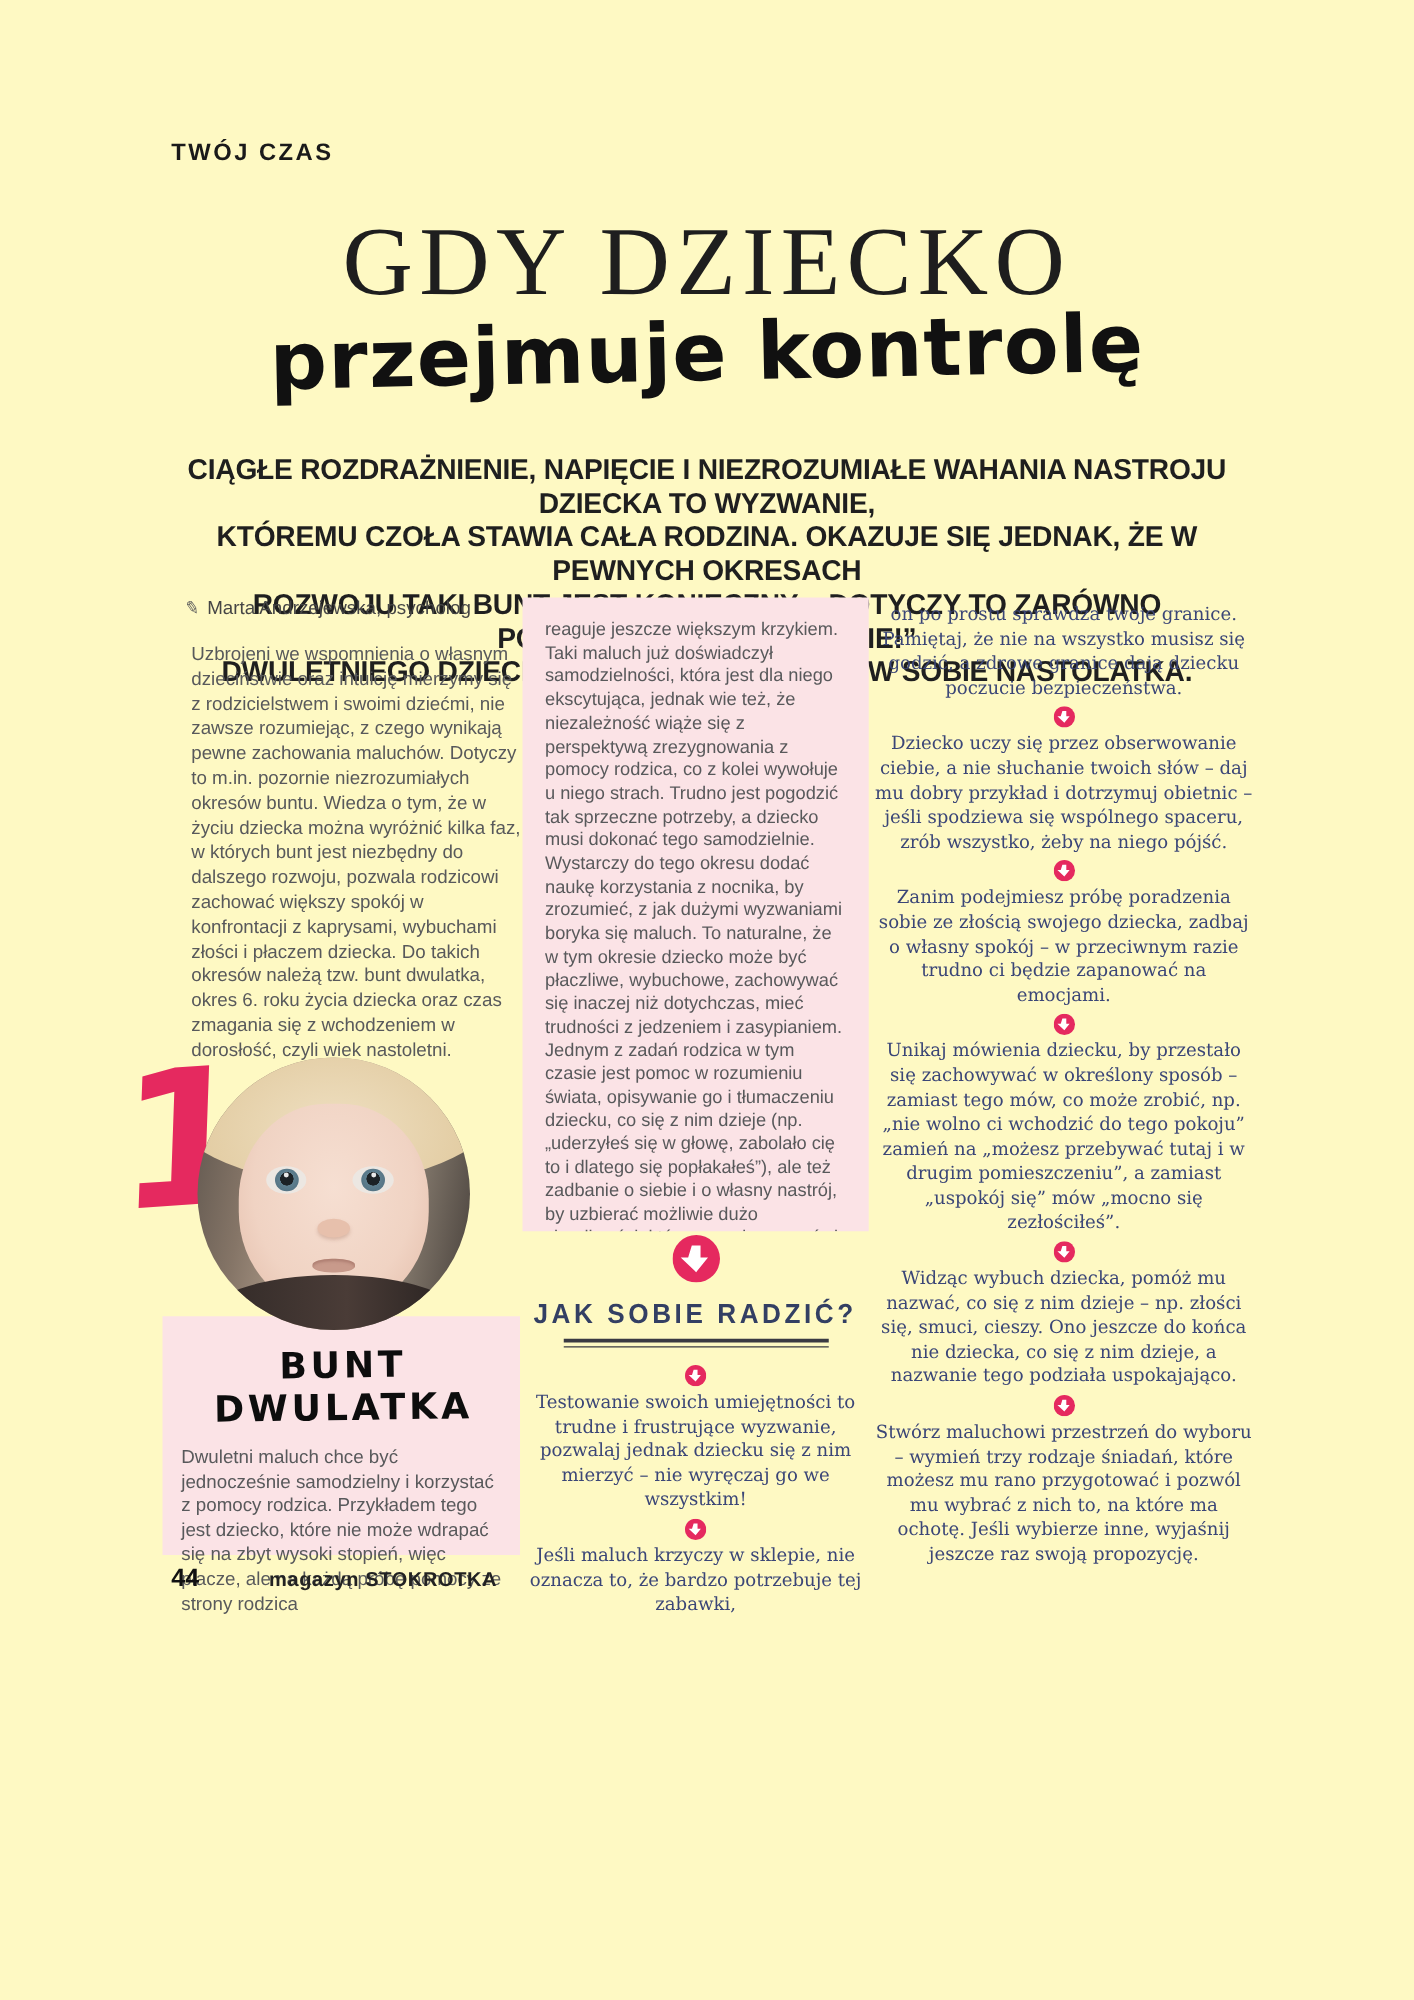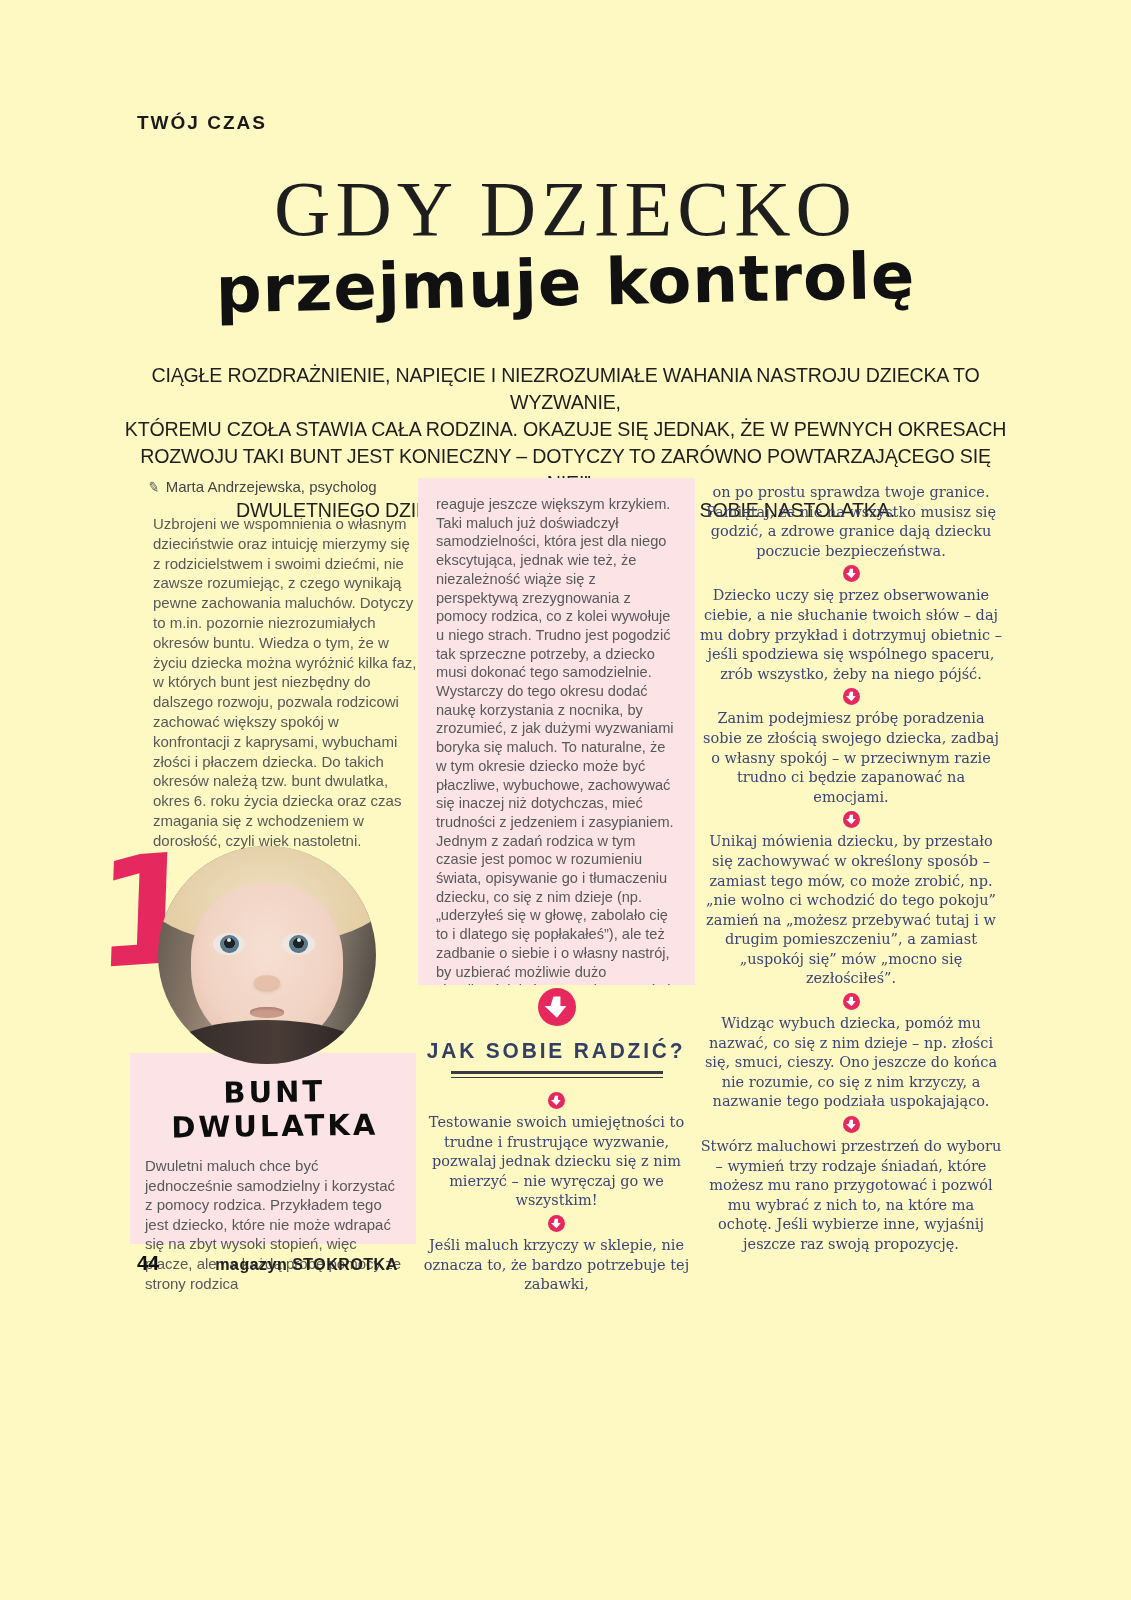--- a/index.html
+++ b/index.html
@@ -19,21 +19,21 @@
     font-size:78px;letter-spacing:5px;color:#1e1e1e;
   }
   .title2{
     position:absolute;left:0;width:100%;top:246px;text-align:center;
     font-family:"DejaVu Sans",sans-serif;font-weight:800;
     font-size:64px;letter-spacing:1px;color:#111;
     transform:rotate(-1.2deg);
   }
   .lead{
     position:absolute;left:110px;width:911px;top:362px;text-align:center;
-    font-size:20px;font-weight:400;line-height:27px;color:#1f1f1f;
+    font-size:23px;font-weight:700;line-height:27px;color:#1f1f1f;
     letter-spacing:-0.2px;
   }
   .lead div{transform:scaleX(0.98);}
   
   .byline{
     position:absolute;left:148px;top:478px;width:260px;
     font-size:15px;color:#454545;
   }
   .byline .pencil{font-size:14px;color:#5a5a5a;margin-right:6px;display:inline-block;transform:rotate(10deg);}
   .col1-text{
@@ -219,21 +219,21 @@
     <p class="serif-tip">Zanim podejmiesz próbę poradzenia sobie ze złością swojego dziecka, zadbaj o własny spokój – w przeciwnym razie trudno ci będzie zapanować na emocjami.</p>
     <svg class="arrow-small icon-svg" viewBox="0 0 24 24">
       <circle cx="12" cy="12" r="12" fill="#e5295f"></circle>
       <path d="M9.6 4.8h4.8v6.6h4.1L12 19.4 3.5 11.4h4.1z" fill="#fff" transform="scale(0.92) translate(1,1)"></path>
     </svg>
     <p class="serif-tip">Unikaj mówienia dziecku, by przestało się zachowywać w określony sposób – zamiast tego mów, co może zrobić, np. „nie wolno ci wchodzić do tego pokoju” zamień na „możesz przebywać tutaj i w drugim pomieszczeniu”, a zamiast „uspokój się” mów „mocno się zezłościłeś”.</p>
     <svg class="arrow-small icon-svg" viewBox="0 0 24 24">
       <circle cx="12" cy="12" r="12" fill="#e5295f"></circle>
       <path d="M9.6 4.8h4.8v6.6h4.1L12 19.4 3.5 11.4h4.1z" fill="#fff" transform="scale(0.92) translate(1,1)"></path>
     </svg>
-    <p class="serif-tip">Widząc wybuch dziecka, pomóż mu nazwać, co się z nim dzieje – np. złości się, smuci, cieszy. Ono jeszcze do końca nie rozumie, co się z nim krzyczy, a nazwanie tego podziała uspokajająco.</p>
+    <p class="serif-tip">Widząc wybuch dziecka, pomóż mu nazwać, co się z nim dzieje – np. złości się, smuci, cieszy. Ono jeszcze do końca nie dziecka, co się z nim dzieje, a nazwanie tego podziała uspokajająco.</p>
     <svg class="arrow-small icon-svg" viewBox="0 0 24 24">
       <circle cx="12" cy="12" r="12" fill="#e5295f"></circle>
       <path d="M9.6 4.8h4.8v6.6h4.1L12 19.4 3.5 11.4h4.1z" fill="#fff" transform="scale(0.92) translate(1,1)"></path>
     </svg>
     <p class="serif-tip">Stwórz maluchowi przestrzeń do wyboru – wymień trzy rodzaje śniadań, które możesz mu rano przygotować i pozwól mu wybrać z nich to, na które ma ochotę. Jeśli wybierze inne, wyjaśnij jeszcze raz swoją propozycję.</p>
   </div>
 
   <div class="footer">
     <span class="pagenum">44</span>
     <span class="mag">magazyn STOKROTKA</span>

